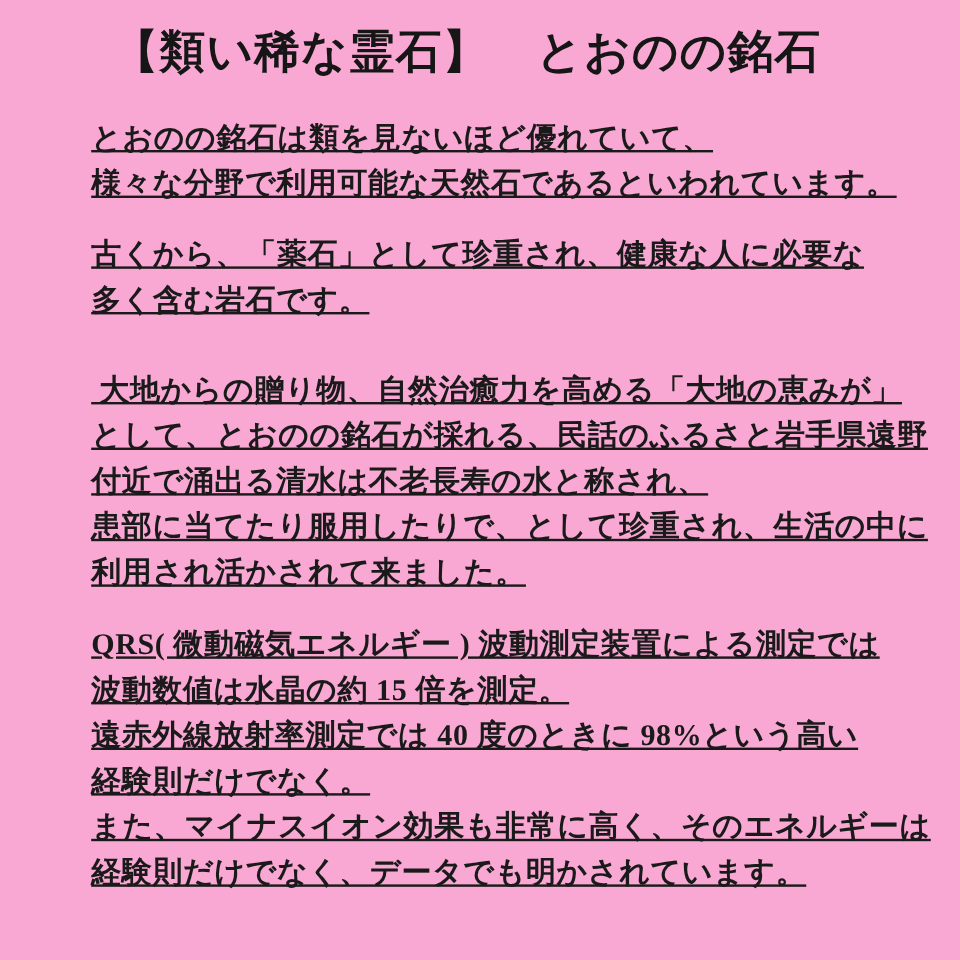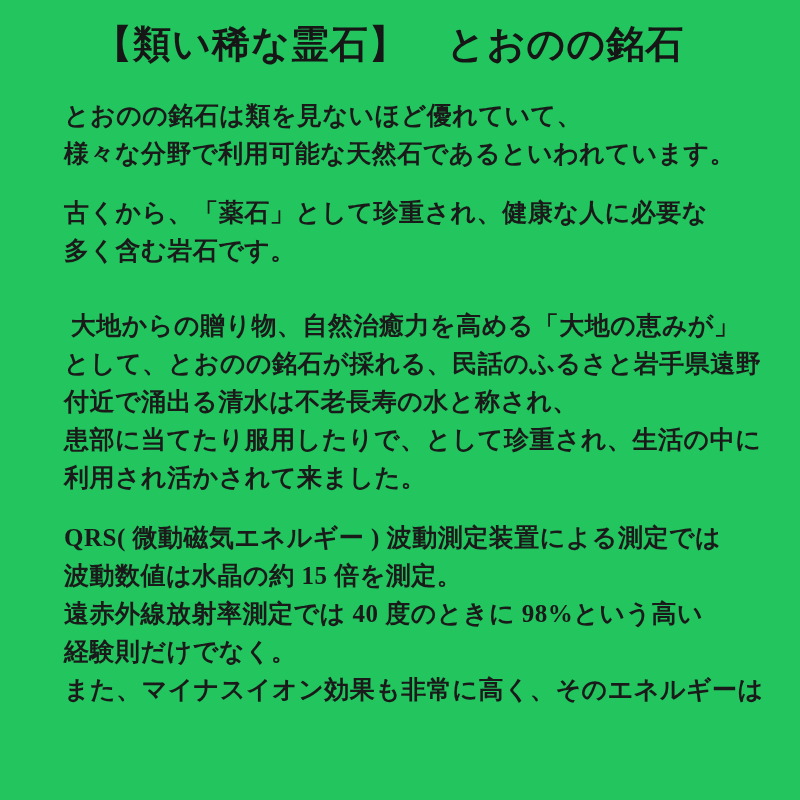--- a/index.html
+++ b/index.html
@@ -5,37 +5,38 @@
   html, body {
     margin: 0;
     padding: 0;
     background: #ffffff;
   }
   .page {
     position: relative;
     width: 800px;
     height: 800px;
     box-sizing: border-box;
-    background: #22c55e;
+    background: #f9a8d4;
     color: #1a1a1a;
     font-family: "Liberation Serif", "DejaVu Serif", serif;
     font-weight: 700;
     padding: 22px 28px 0 60px;
     overflow: hidden;
   }
   .doc-title {
     font-size: 38px;
     line-height: 44px;
     margin: 0 0 0 34px;
     letter-spacing: 1px;
     white-space: pre;
     color: #161616;
   }
   .para {
-    margin: 4px;
+    margin: 16px;
+    text-decoration: underline;
   }
   .para .line {
     font-size: 25px;
     line-height: 38px;
     letter-spacing: 0.5px;
     white-space: pre;
   }
   .para-1 { margin-top: 31px; }
   .para-2 { margin-top: 21px; }
   .para-3 { margin-top: 37px; }
@@ -65,15 +66,16 @@
     <div class="line">患部に当てたり服用したりで、として珍重され、生活の中に</div>
     <div class="line">利用され活かされて来ました。</div>
   </div>
 
   <div class="para para-4">
     <div class="line">QRS( 微動磁気エネルギー ) 波動測定装置による測定では</div>
     <div class="line">波動数値は水晶の約 15 倍を測定。</div>
     <div class="line">遠赤外線放射率測定では 40 度のときに 98%という高い</div>
     <div class="line">経験則だけでなく。</div>
     <div class="line">また、マイナスイオン効果も非常に高く、そのエネルギーは</div>
+    <div class="line">経験則だけでなく、データでも明かされています。</div>
   </div>
 
 </div>
 
 </body></html>

